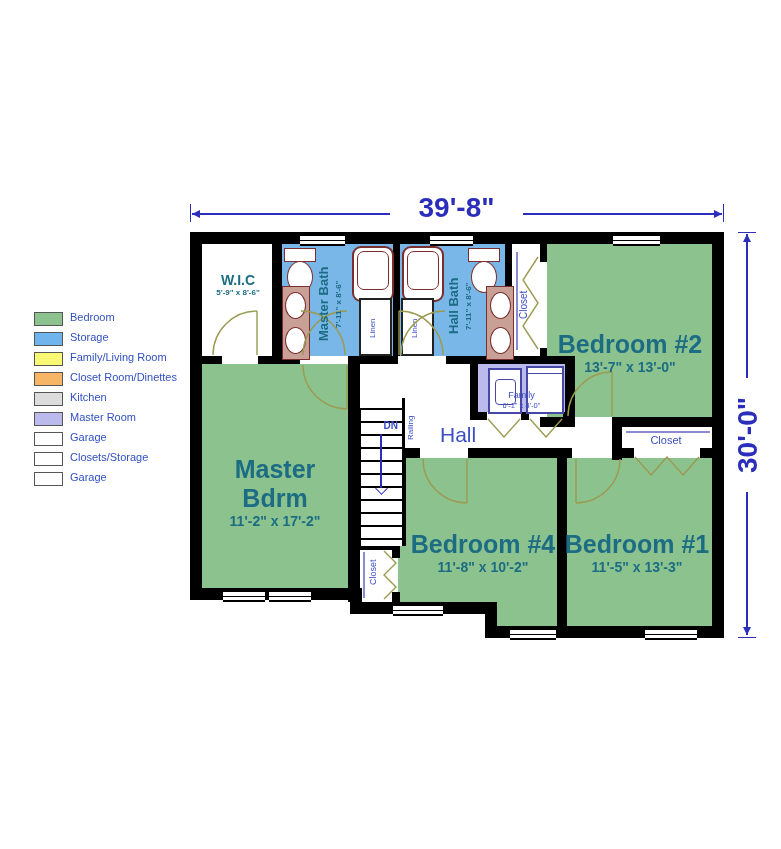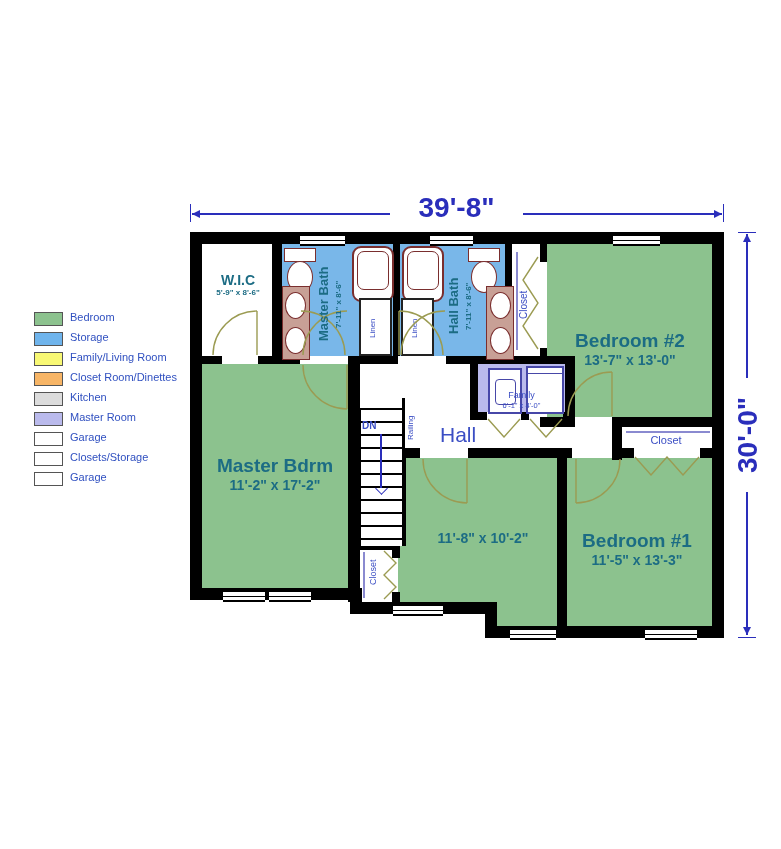--- a/index.html
+++ b/index.html
@@ -3,21 +3,21 @@
 <meta charset="utf-8">
 <style>
   html,body{margin:0;padding:0;background:#fff;}
   body{width:781px;height:849px;position:relative;font-family:"Liberation Sans",sans-serif;}
   .abs{position:absolute;}
   .wall{position:absolute;background:#000;}
   .fill{position:absolute;}
   .window{position:absolute;background:#fff;border-top:2px solid #000;border-bottom:2px solid #000;
           background-image:linear-gradient(#000,#000);background-size:100% 1px;background-position:center;background-repeat:no-repeat;}
   .rlabel{position:absolute;text-align:center;color:#1c6c84;line-height:1.15;}
-  .rname{font-size:19px;font-weight:bold;display:block;}
+  .rname{font-size:25px;font-weight:bold;display:block;}
   .rsize{font-size:14px;font-weight:bold;display:block;}
   .small-blue{color:#3b4ec4;}
   .vtext{position:absolute;writing-mode:vertical-rl;transform:rotate(180deg);text-align:center;color:#3b4ec4;}
   .vteal{color:#1c6c84;font-weight:bold;}
   .dim{color:#2a2ebb;}
   .dimline{position:absolute;background:#2a2ebb;}
   .tri{position:absolute;width:0;height:0;}
   .tub{position:absolute;background:#fff;border:2px solid #7a2e2e;border-radius:9px;}
   .tub-in{position:absolute;left:3px;top:3px;right:3px;bottom:10px;border:1px solid #7a2e2e;border-radius:7px;}
   .toilet-tank{position:absolute;background:#fff;border:1.5px solid #7a2e2e;}
@@ -155,21 +155,21 @@
 <div class="vtext" style="left:410px;top:304px;height:48px;width:14px;font-size:8px">Linen</div>
 
 <div class="appliance" style="left:488px;top:368px;width:30px;height:42px">
   <div class="abs" style="left:5px;top:9px;width:19px;height:24px;border:1.5px solid #4747a8;border-radius:4px"></div>
 </div>
 <div class="appliance" style="left:526px;top:366px;width:34px;height:44px">
   <div class="abs" style="left:0;top:5px;width:34px;height:0;border-top:1.5px solid #4747a8"></div>
 </div>
 
 <div class="stairs" style="left:360px;top:408px;width:41px;height:138px"></div>
-<div class="abs small-blue" style="left:362px;top:420px;width:36px;text-align:left;font-size:10px;font-weight:bold">DN</div>
+<div class="abs small-blue" style="left:362px;top:420px;width:36px;text-align:right;font-size:10px;font-weight:bold">DN</div>
 <div class="dimline" style="left:380px;top:434px;width:2px;height:54px"></div>
 <div class="vhead" style="left:377px;top:484px"></div>
 
 <div class="abs" style="left:402px;top:398px;width:3px;height:70px;background:#000"></div>
 <div class="vtext" style="left:406px;top:400px;height:56px;width:12px;font-size:8px">Railing</div>
 
 <div class="rod" style="left:516px;top:252px;width:2px;height:98px"></div>
 <svg class="abs" style="left:521px;top:256px" width="18" height="94" viewBox="0 0 18 94">
     <polyline points="17,1 2,24 17,47 2,70 17,93" fill="none" stroke="#9b9b52" stroke-width="1.4"></polyline>
   </svg>
@@ -239,20 +239,21 @@
 <div class="rlabel" style="left:200px;top:455px;width:150px">
   <span class="rname">Master Bdrm</span>
   <span class="rsize">11'-2" x 17'-2"</span>
 </div>
 <div class="abs small-blue" style="left:440px;top:423px;font-size:21px">Hall</div>
 <div class="abs small-blue" style="left:478px;top:390px;width:87px;text-align:center;font-size:9px">Family</div>
 <div class="abs small-blue" style="left:478px;top:401px;width:87px;text-align:center;font-size:7.5px">6'-1" x 4'-0"</div>
 <div class="abs small-blue" style="left:630px;top:434px;width:72px;text-align:center;font-size:11px">Closet</div>
 <div class="vtext" style="left:368px;top:550px;height:44px;width:14px;font-size:9px">Closet</div>
 <div class="rlabel" style="left:408px;top:530px;width:150px">
+  <span class="rname">Bedroom #4</span>
   <span class="rsize">11'-8" x 10'-2"</span>
 </div>
 <div class="rlabel" style="left:562px;top:530px;width:150px">
   <span class="rname">Bedroom #1</span>
   <span class="rsize">11'-5" x 13'-3"</span>
 </div>
 
 <div>
   <div class="dimline" style="left:190px;top:204px;width:1px;height:18px"></div>
   <div class="dimline" style="left:723px;top:204px;width:1px;height:18px"></div>

